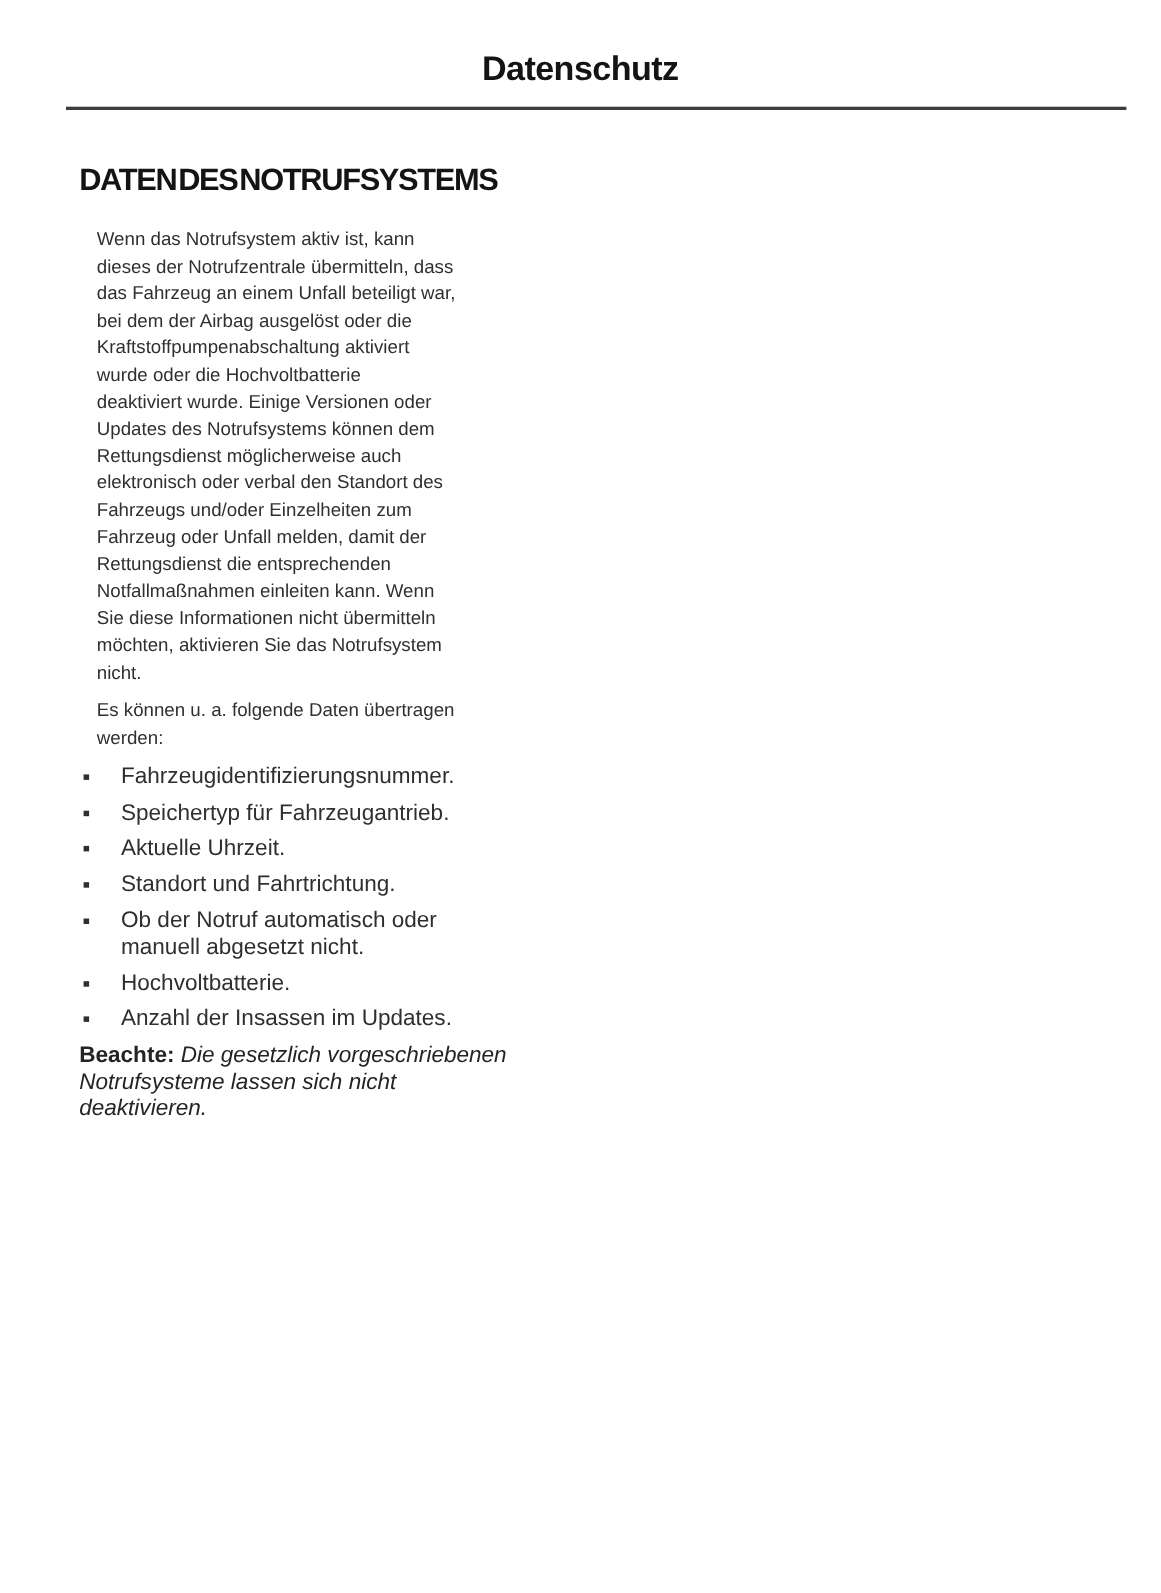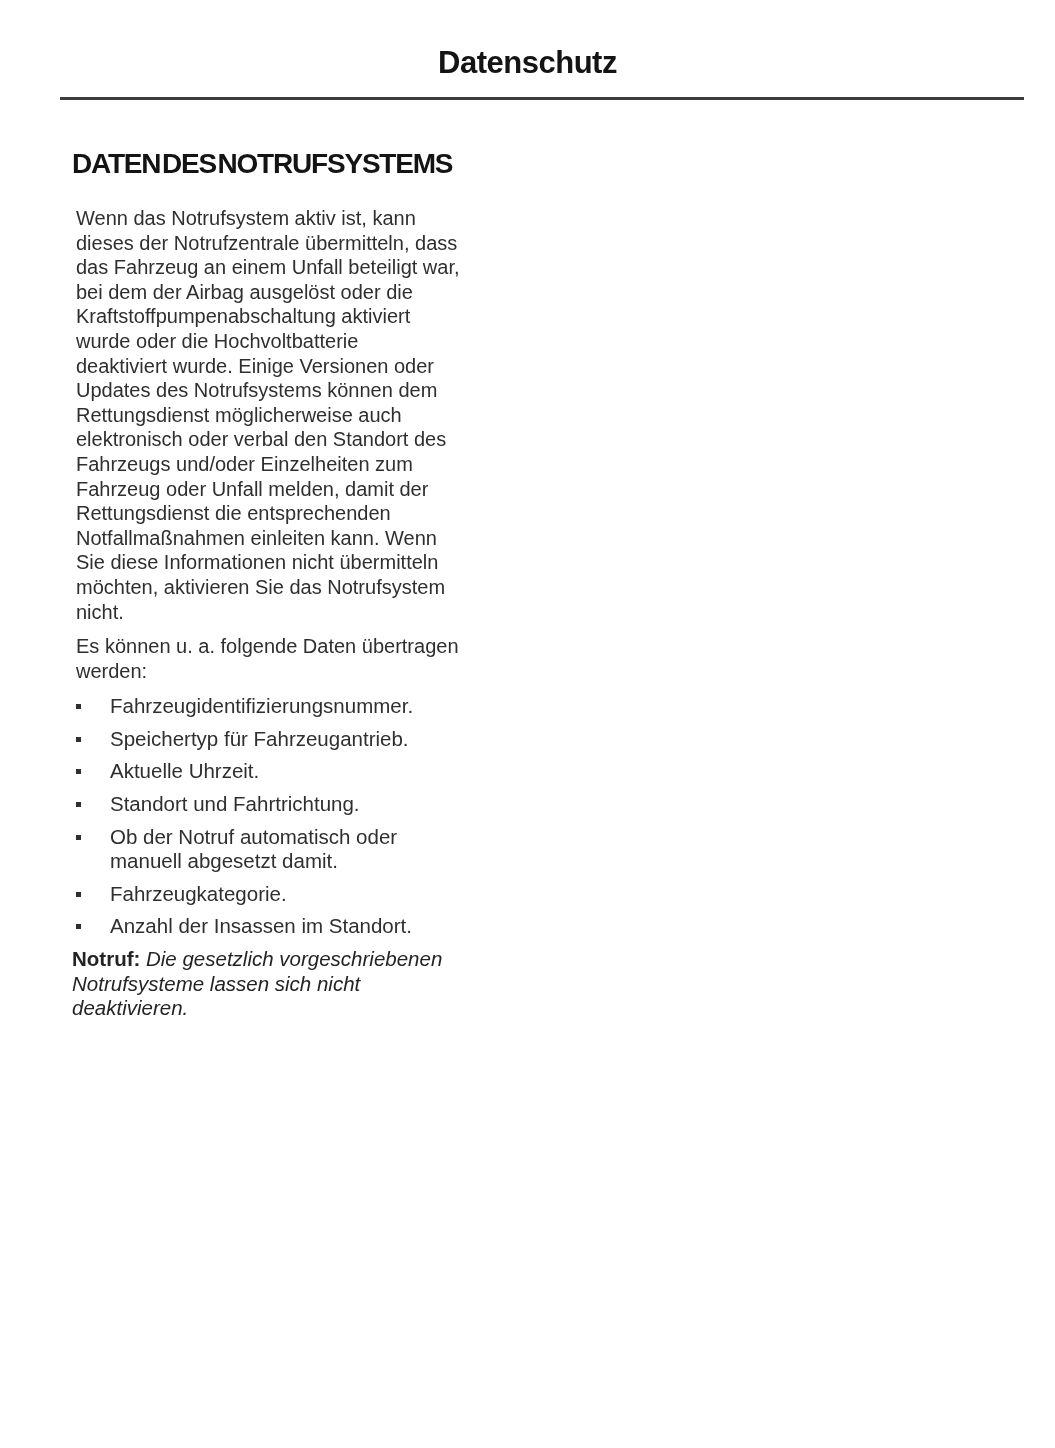--- a/index.html
+++ b/index.html
@@ -39,22 +39,22 @@
   .section-heading {
     margin: 0;
     font-size: 28px;
     line-height: 32px;
     font-weight: 800;
     letter-spacing: -1.2px;
     word-spacing: -5px;
     color: #141414;
   }
   .body-text {
-    margin: 26px 4px 0;
-    font-size: 20px;
+    margin: 26px 16px 0;
+    font-size: 17px;
     line-height: 24.6px;
     color: #2f2f2f;
     white-space: pre-line;
   }
   .body-text.mt-small {
     margin-top: 10px;
   }
   .data-list {
     list-style: none;
     margin: 11px 0 0;
@@ -150,34 +150,34 @@
         <span class="bullet-dot"></span>
         <span class="li-text">Aktuelle Uhrzeit.</span>
       </li>
       <li>
         <span class="bullet-dot"></span>
         <span class="li-text">Standort und Fahrtrichtung.</span>
       </li>
       <li>
         <span class="bullet-dot"></span>
         <span class="li-text">Ob der Notruf automatisch oder
-manuell abgesetzt damit.</span>
+manuell abgesetzt nicht.</span>
       </li>
       <li>
         <span class="bullet-dot"></span>
-        <span class="li-text">Fahrzeugkategorie.</span>
+        <span class="li-text">Hochvoltbatterie.</span>
       </li>
       <li>
         <span class="bullet-dot"></span>
-        <span class="li-text">Anzahl der Insassen im Standort.</span>
+        <span class="li-text">Anzahl der Insassen im Updates.</span>
       </li>
     </ul>
 
     <p class="note">
-      <strong>Notruf:</strong>
+      <strong>Beachte:</strong>
       <em>Die gesetzlich vorgeschriebenen
 Notrufsysteme lassen sich nicht
 deaktivieren.</em>
     </p>
 
   </div>
 
   <div class="page-number">27</div>
 
 </div>

